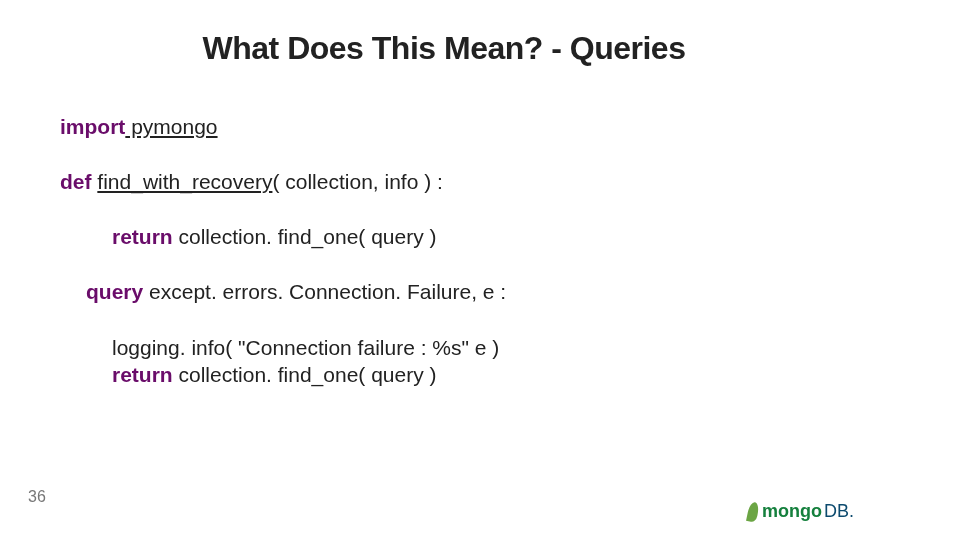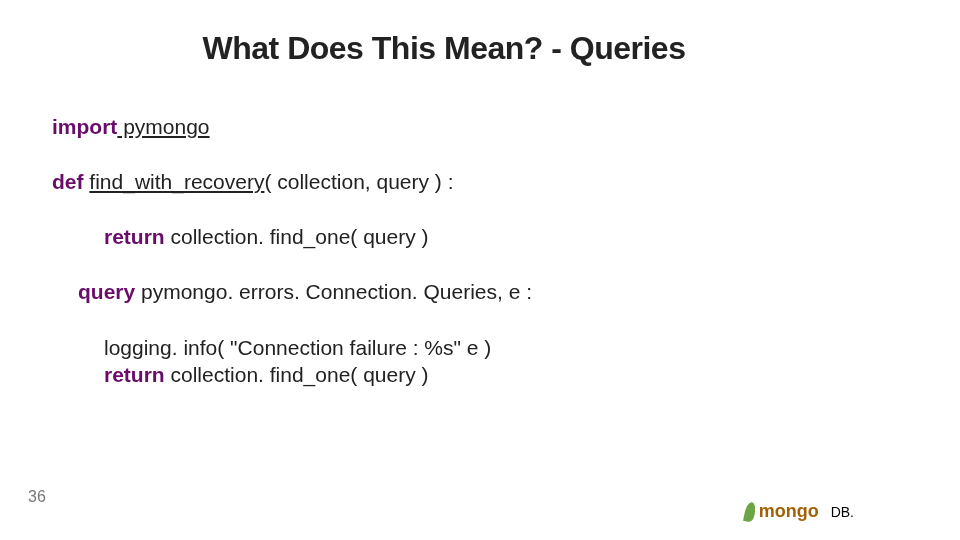--- a/index.html
+++ b/index.html
@@ -1,55 +1,55 @@
 <!DOCTYPE html>
 <html><head>
 <meta charset="utf-8">
 <style>
   * { margin: 0; padding: 0; box-sizing: border-box; }
   html, body { width: 960px; height: 540px; background: #ffffff; font-family: Arial, Helvetica, sans-serif; overflow: hidden; }
   .slide { position: relative; width: 888px; height: 540px; }
   .title { position: absolute; top: 30px; left: 0; right: 0; text-align: center; font-size: 32px; font-weight: 700; letter-spacing: -0.5px; color: #222; }
   .code-area { position: absolute; top: 115px; left: 52px; right: 52px; font-size: 21px; line-height: 1.15; color: #222; }
-  .code-line { white-space: pre; margin-bottom: 3px; }
+  .code-line { white-space: pre; margin-bottom: 3px; margin-left: 8px; }
   .kw { font-weight: 700; color: #6a0d6a; }
   .def-name { text-decoration: underline; color: #222; }
   .gap { height: 28px; }
   .indent1 { padding-left: 26px; }
   .indent2 { padding-left: 52px; }
   .indent3 { padding-left: 52px; }
   .page-num { position: absolute; left: 28px; bottom: 34px; font-size: 16px; color: #777; }
   .logo { position: absolute; right: 34px; bottom: 18px; display: flex; align-items: baseline; font-family: Arial, sans-serif; }
   .logo .leaf { width: 10px; height: 20px; background: #6ba544; border-radius: 60% 60% 60% 0 / 70% 70% 40% 0; transform: rotate(12deg); margin-right: 4px; align-self: flex-end; }
-  .logo .m1 { font-size: 18px; font-weight: 700; color: #a16207; }
-  .logo .m2 { font-size: 14px; font-weight: 400; color: #000000; margin-left: 12px; }
+  .logo .m1 { font-size: 18px; font-weight: 700; color: #15803d; }
+  .logo .m2 { font-size: 18px; font-weight: 400; color: #0c4a6e; margin-left: 2px; }
 </style>
 </head>
 <body>
 
 <div class="slide">
 
   <div class="title">What Does This Mean? - Queries</div>
 
   <div class="code-area">
 
     <div class="code-line"><span class="kw">import</span><span class="def-name"> pymongo</span></div>
 
     <div class="gap"></div>
 
-    <div class="code-line"><span class="kw">def</span><span> </span><span class="def-name">find_with_recovery</span><span>( collection, query ) :</span></div>
+    <div class="code-line"><span class="kw">def</span><span> </span><span class="def-name">find_with_recovery</span><span>( collection, info ) :</span></div>
 
 
     <div class="gap"></div>
 
     <div class="code-line indent2"><span class="kw">return</span><span> collection. find_one( query )</span></div>
 
     <div class="gap"></div>
 
-    <div class="code-line indent1"><span class="kw">query</span><span> pymongo. errors. Connection. Queries, e :</span></div>
+    <div class="code-line indent1"><span class="kw">query</span><span> except. errors. Connection. Failure, e :</span></div>
 
     <div class="gap"></div>
 
     <div class="code-line indent3"><span>logging. info( "Connection failure : %s" e )</span></div>
 
     <div class="code-line indent3"><span class="kw">return</span><span> collection. find_one( query )</span></div>
 
   </div>
 
   <div class="page-num">36</div>

